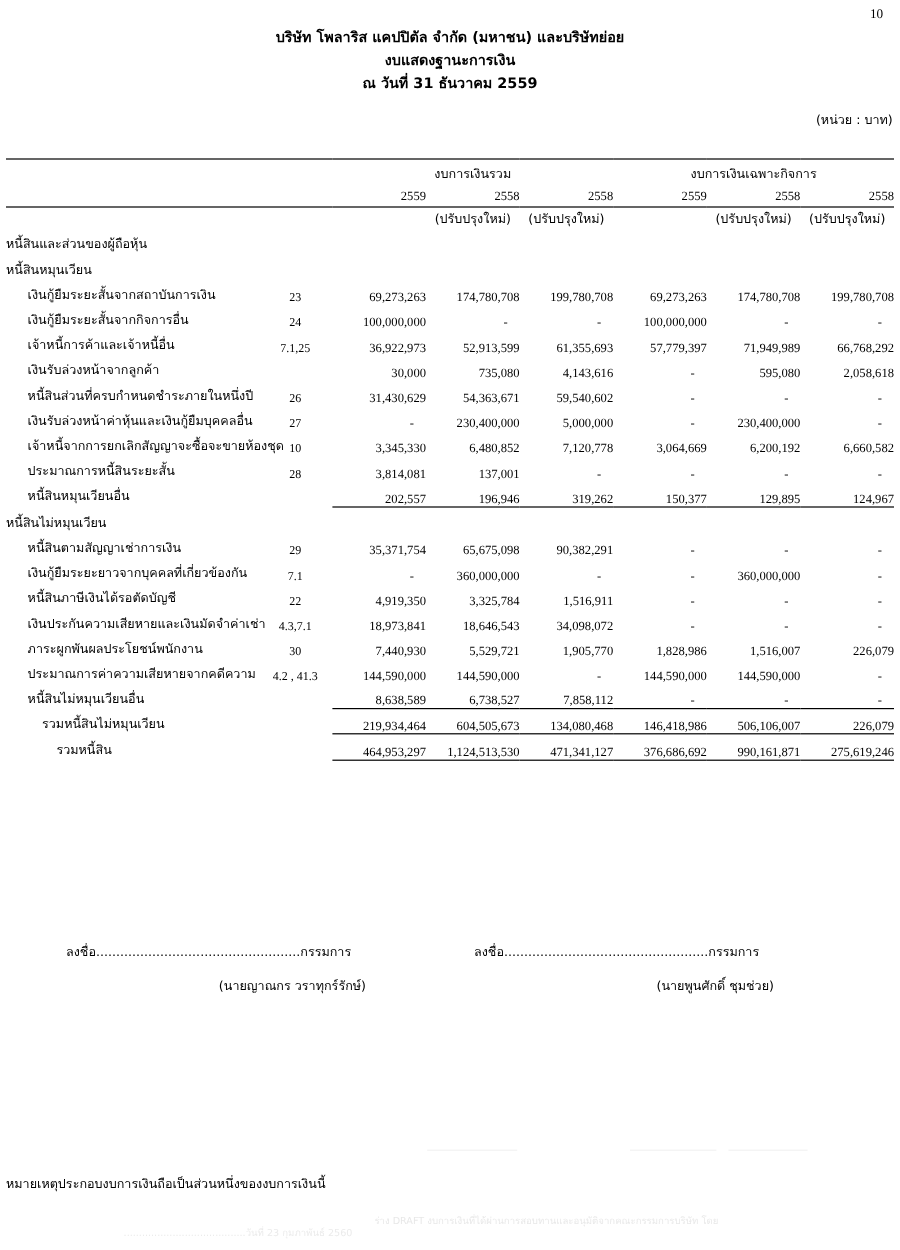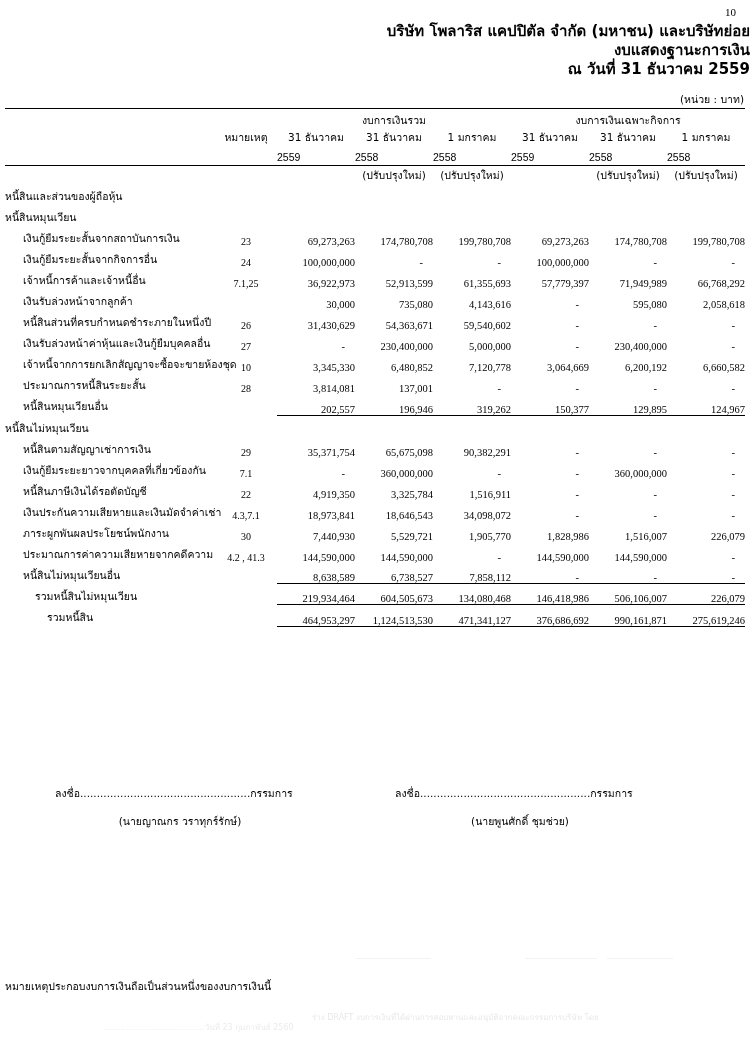--- a/index.html
+++ b/index.html
@@ -26,40 +26,40 @@
     top: 6px;
     right: 14px;
     font-size: 11px;
     font-family: "Liberation Serif", serif;
   }
   .titles {
     padding-top: 22px;
     text-align: center;
   }
   .title-line {
-    font-size: 15px;
+    font-size: 12px;
     font-weight: bold;
     line-height: 19px;
     font-family: "DejaVu Sans", sans-serif;
-    text-align: right;
   }
   .unit-label {
     text-align: right;
     font-size: 10.5px;
     padding-right: 6px;
     margin-top: 12px;
     font-family: "DejaVu Sans", sans-serif;
   }
   table.fin {
     width: 740px;
     margin-left: 5px;
     border-collapse: collapse;
     table-layout: fixed;
     font-size: 10.5px;
     font-family: "DejaVu Sans", sans-serif;
+    margin-top: 24px;
   }
   table.fin td, table.fin th {
     padding: 0;
     vertical-align: bottom;
     font-weight: normal;
   }
   col.c-label { width: 210px; }
   col.c-note  { width: 62px; }
   col.c-num   { width: 78px; }
   .rule-top td { border-top: 1.3px solid #000; height: 3px; }
@@ -68,24 +68,24 @@
     font-size: 10.5px;
     padding-bottom: 2px;
     height: 17px;
   }
   .hdr-cell {
     text-align: center;
     font-size: 10.5px;
     height: 17px;
   }
   .hdr-year {
-    text-align: left;
+    text-align: right;
     font-size: 10.5px;
     font-weight: bold;
-    font-family: Liberation Sans, sans-serif;
+    font-family: Liberation Serif, serif;
     height: 17px;
     padding-bottom: 3px;
   }
   .hdr-restate {
     text-align: center;
     font-size: 10.5px;
     height: 18px;
     padding-top: 2px;
   }
   .hdr-border td { border-bottom: 1.1px solid #000; height: 2px; }
@@ -130,21 +130,21 @@
   }
   .sig-block {
     position: absolute;
     width: 300px;
     text-align: left;
   }
   .sig-left { left: 55px; }
   .sig-right { left: 395px; }
   .sig-line { white-space: nowrap; font-size: 10.5px; }
   .sig-name {
-    text-align: center;
+    text-align: right;
     margin-top: 11px;
     font-size: 10.5px;
     width: 250px;
   }
   .notes-footer {
     position: absolute;
     top: 962px;
     left: 5px;
     font-size: 10.5px;
     font-family: "DejaVu Sans", sans-serif;
@@ -211,30 +211,20 @@
         <td colspan="8"></td>
       </tr>
       <tr>
         <td></td>
           <td></td>
         <td class="hdr-group" colspan="3">งบการเงินรวม</td>
         <td class="hdr-group" colspan="3">งบการเงินเฉพาะกิจการ</td>
       </tr>
       <tr>
         <td></td>
-        <td class="hdr-cell">หมายเหตุ</td>
-        <td class="hdr-cell">31 ธันวาคม</td>
-        <td class="hdr-cell">31 ธันวาคม</td>
-        <td class="hdr-cell">1 มกราคม</td>
-        <td class="hdr-cell">31 ธันวาคม</td>
-        <td class="hdr-cell">31 ธันวาคม</td>
-        <td class="hdr-cell">1 มกราคม</td>
-      </tr>
-      <tr>
-        <td></td>
           <td></td>
         <td class="hdr-year">2559</td>
         <td class="hdr-year">2558</td>
         <td class="hdr-year">2558</td>
         <td class="hdr-year">2559</td>
         <td class="hdr-year">2558</td>
         <td class="hdr-year">2558</td>
       </tr>
       <tr class="hdr-border">
         <td colspan="8"></td>

